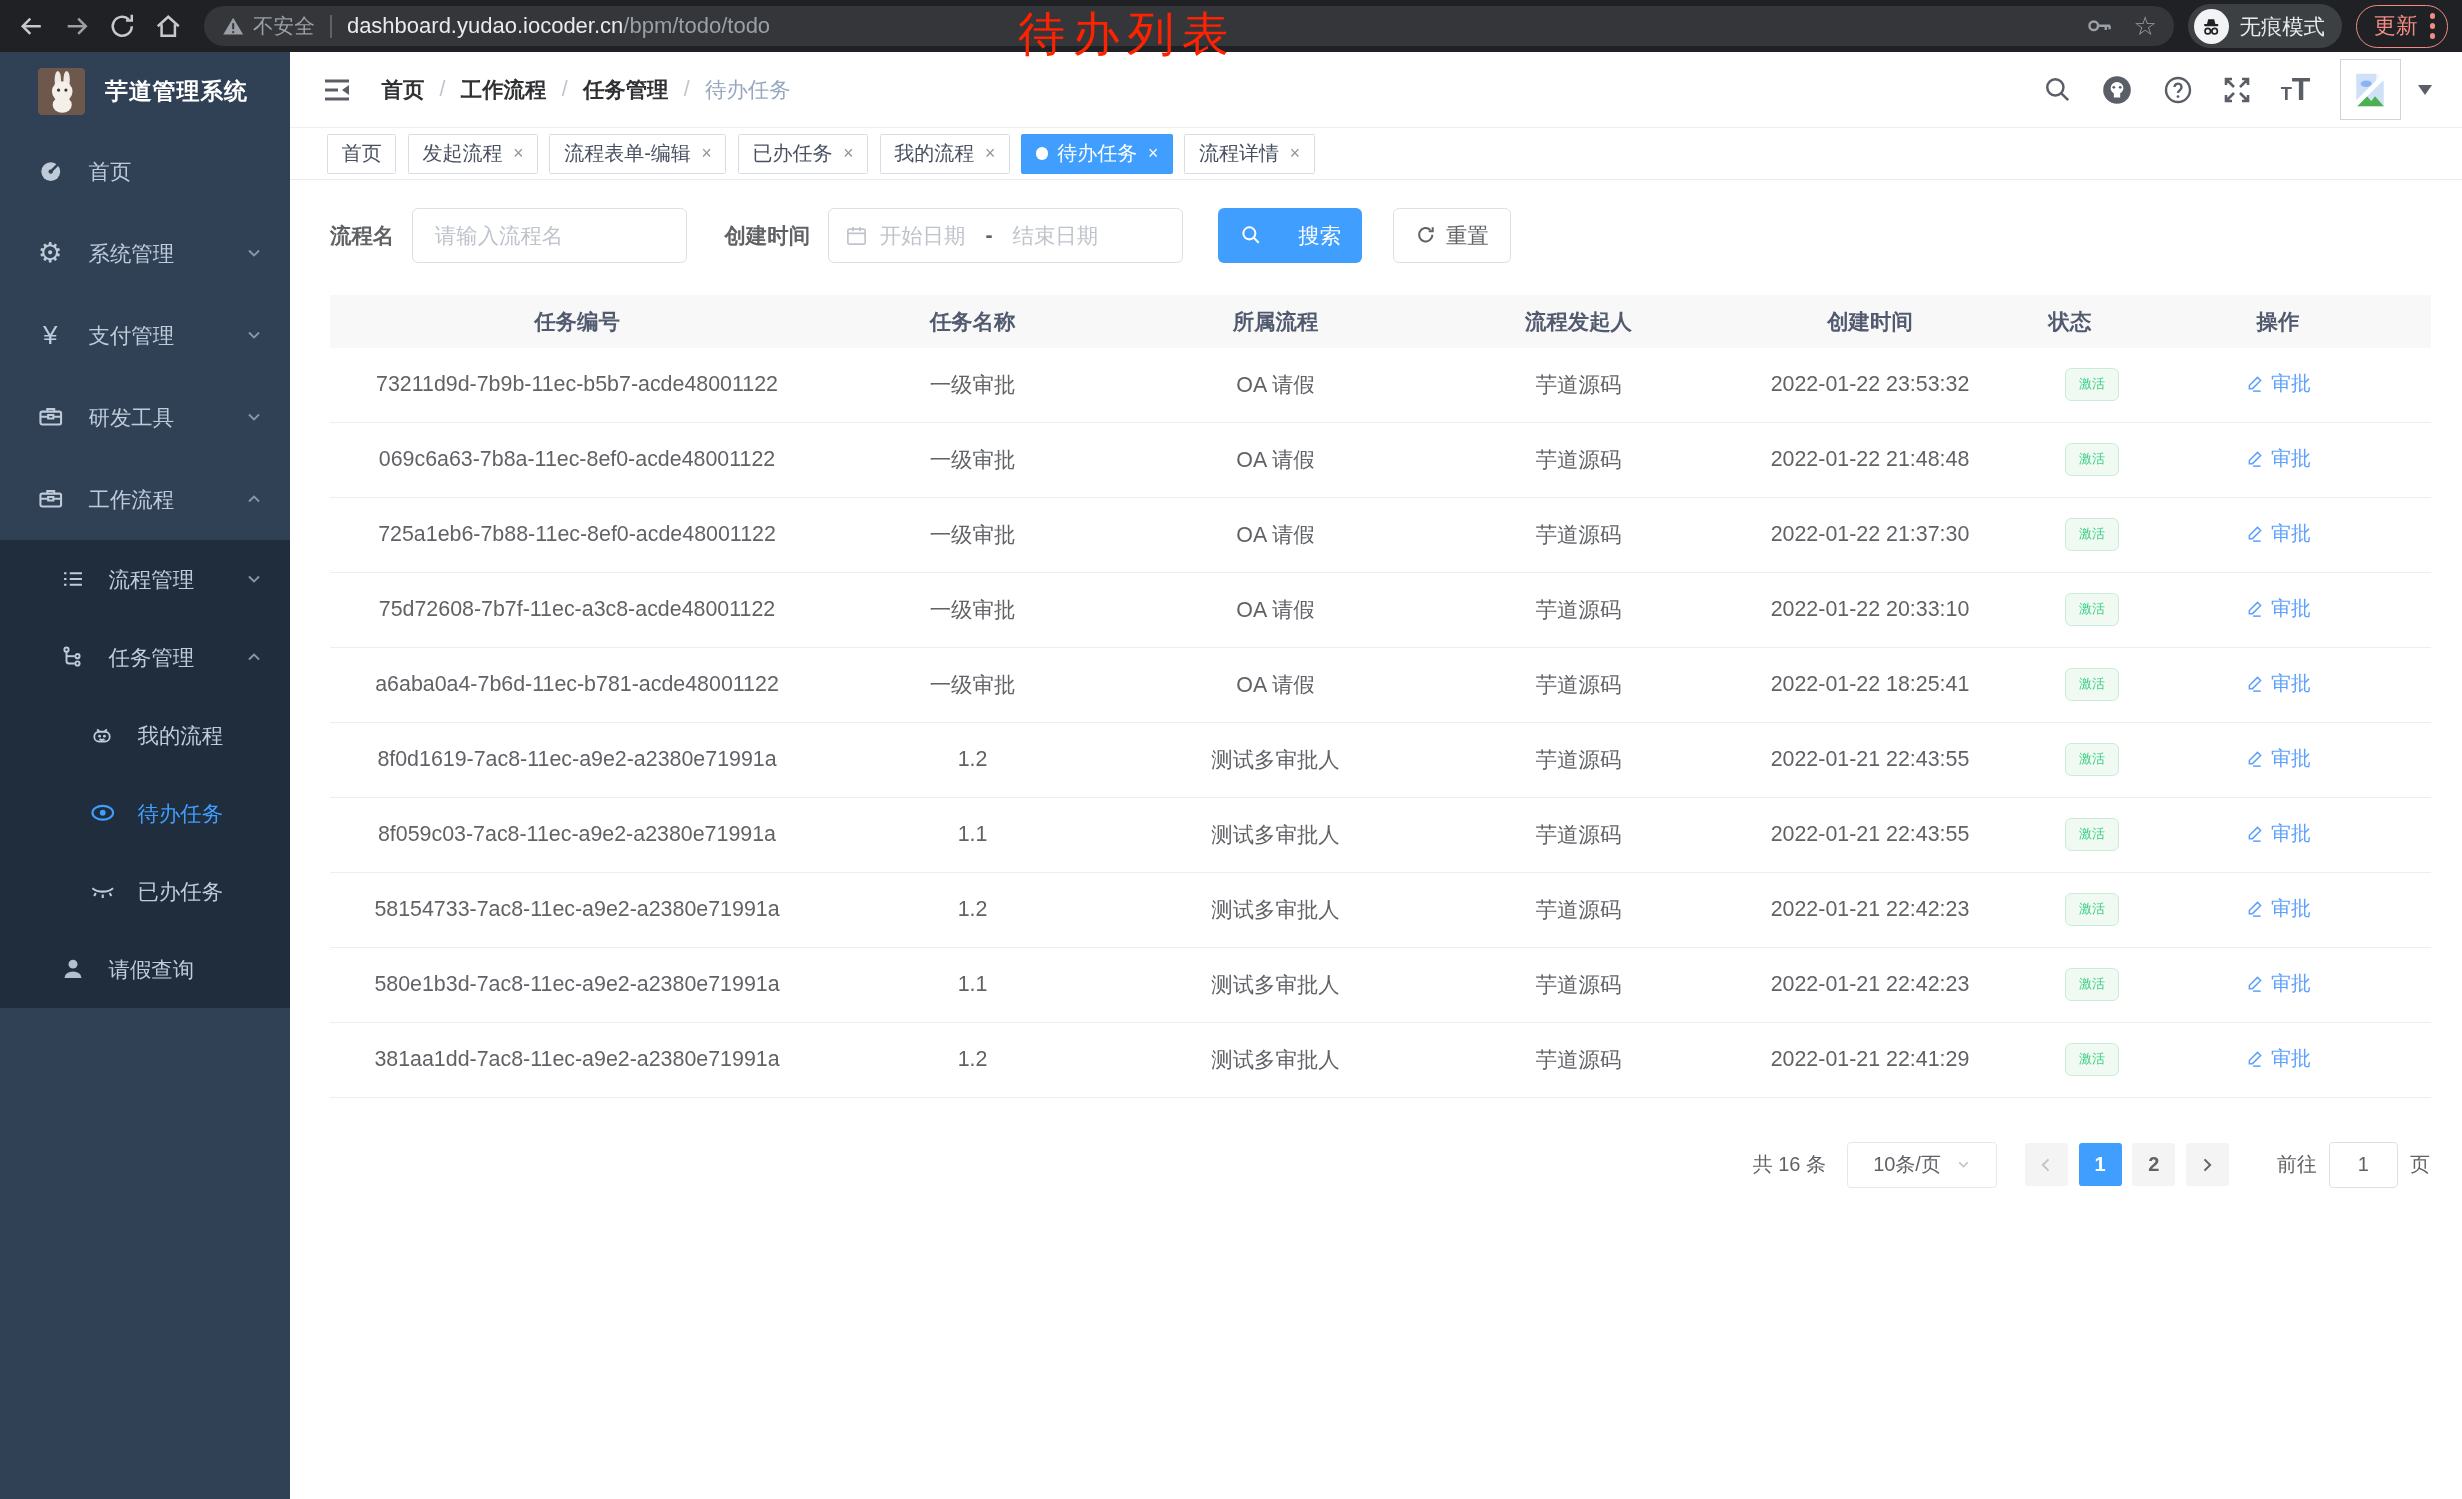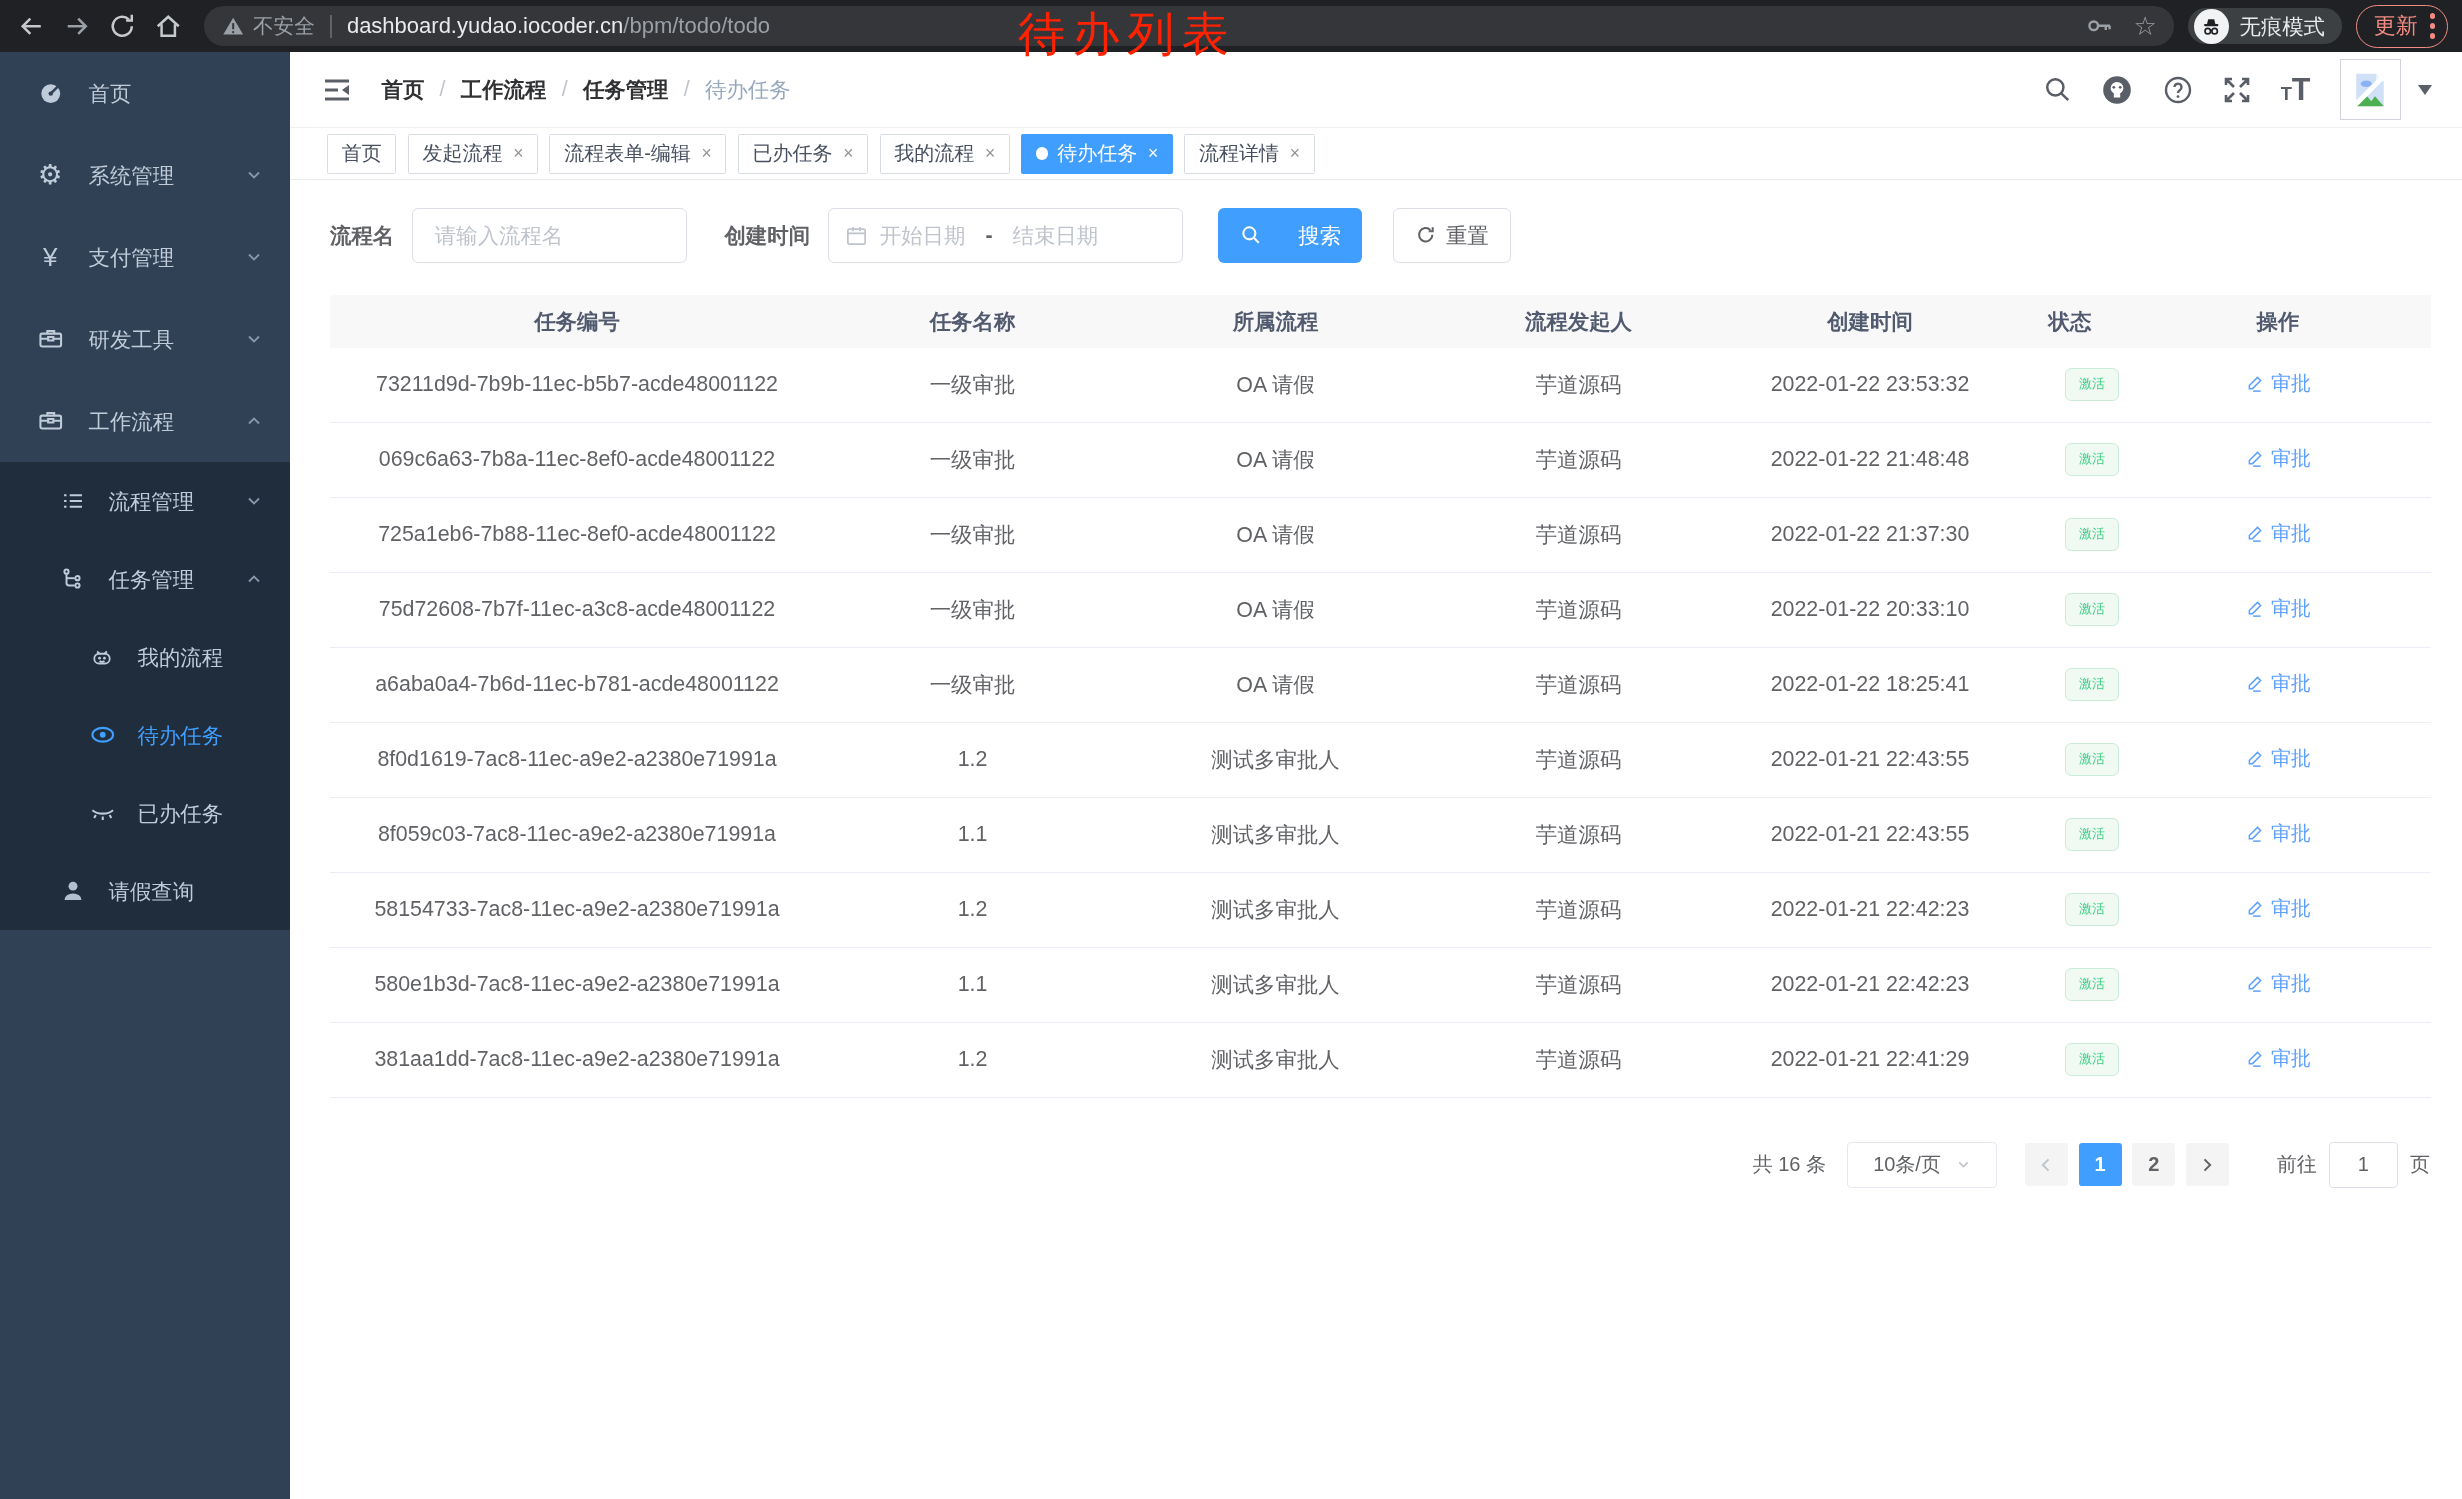--- a/index.html
+++ b/index.html
@@ -10,21 +10,21 @@
   .chrome { height:52px; background:#202124; display:flex; align-items:center; padding:0 13.7px; }
   .chrome-btn { width:35px; height:35px; display:flex; align-items:center; justify-content:center; margin-right:10.7px; flex:none; }
   .url-pill { flex:1; height:40px; background:#35363a; border-radius:20px; display:flex; align-items:center; padding:0 17px; margin:0 13.7px 0 7.6px; min-width:0; }
   .insecure { color:#9aa0a6; font-size:20.6px; margin-left:7.6px; }
   .url-div { width:1.5px; height:23px; background:#5f6368; margin:0 15.3px; }
   .url-host { color:#e8eaed; font-size:22px; }
   .url-path { color:#9aa0a6; font-size:22px; }
   .pill-spacer { flex:1; }
   .pill-icon { margin-left:20px; display:flex; align-items:center; }
   .star-glyph { color:#9aa0a6; font-size:26px; line-height:1; }
-  .incog { height:36px; background:#3c4043; border-radius:22px; display:flex; align-items:center; padding:0 17px 0 6.1px; margin-right:13.7px; flex:none; }
+  .incog { height:44px; background:#3c4043; border-radius:22px; display:flex; align-items:center; padding:0 17px 0 6.1px; margin-right:13.7px; flex:none; }
   .incog-circle { width:35px; height:35px; border-radius:50%; background:#f1f3f4; display:flex; align-items:center; justify-content:center; margin-right:10.7px; }
   .incog-label { color:#e8eaed; font-size:21.4px; }
   .update-pill { height:43px; border:1.5px solid #f28b82; border-radius:21.4px; display:flex; align-items:center; padding:0 12.2px 0 17px; flex:none; }
   .update-label { color:#f28b82; font-size:22px; }
   .menu-dots { display:flex; flex-direction:column; gap:4.6px; margin-left:12.2px; }
   .menu-dots i { width:5.3px; height:5.3px; border-radius:50%; background:#f28b82; }
 
   
   .annotation { position:absolute; left:1018px; top:3.1px; font-size:47px; letter-spacing:7.6px; color:#ff2200; z-index:60; font-weight:500; }
 
@@ -181,20 +181,34 @@
           <i></i>
         </span>
     </div>
   </div>
 
   <div class="annotation">待办列表</div>
 
   <div class="app">
 
     <aside class="sidebar">
+      <div class="logo-row">
+        <span class="logo-img">
+          <svg width="47" height="47" viewBox="0 0 32 32">
+              <rect width="32" height="32" fill="#6e574b"></rect>
+              <ellipse cx="13.5" cy="8" rx="2.2" ry="6" fill="#efe7e2"></ellipse>
+              <ellipse cx="19.5" cy="8" rx="2.2" ry="6" fill="#efe7e2"></ellipse>
+              <circle cx="16.5" cy="16" r="7" fill="#f5efea"></circle>
+              <circle cx="14" cy="15" r="1.1" fill="#333"></circle>
+              <circle cx="19" cy="15" r="1.1" fill="#333"></circle>
+              <ellipse cx="16.5" cy="25" rx="6.5" ry="5.5" fill="#f5efea"></ellipse>
+            </svg>
+        </span>
+        <span class="logo-title">芋道管理系统</span>
+      </div>
 
       <div class="menu-item">
         <span class="mi-icon">
           <svg width="27.5" height="27.5" viewBox="0 0 32 32">
               <circle cx="16" cy="17" r="11" fill="#bfcbd9"></circle>
               <path d="M16 17 L23.5 9.5" stroke="#304156" stroke-width="3" stroke-linecap="round"></path>
               <circle cx="16" cy="17" r="2.6" fill="#304156"></circle>
             </svg>
         </span>
         <span class="mi-label">首页</span>

